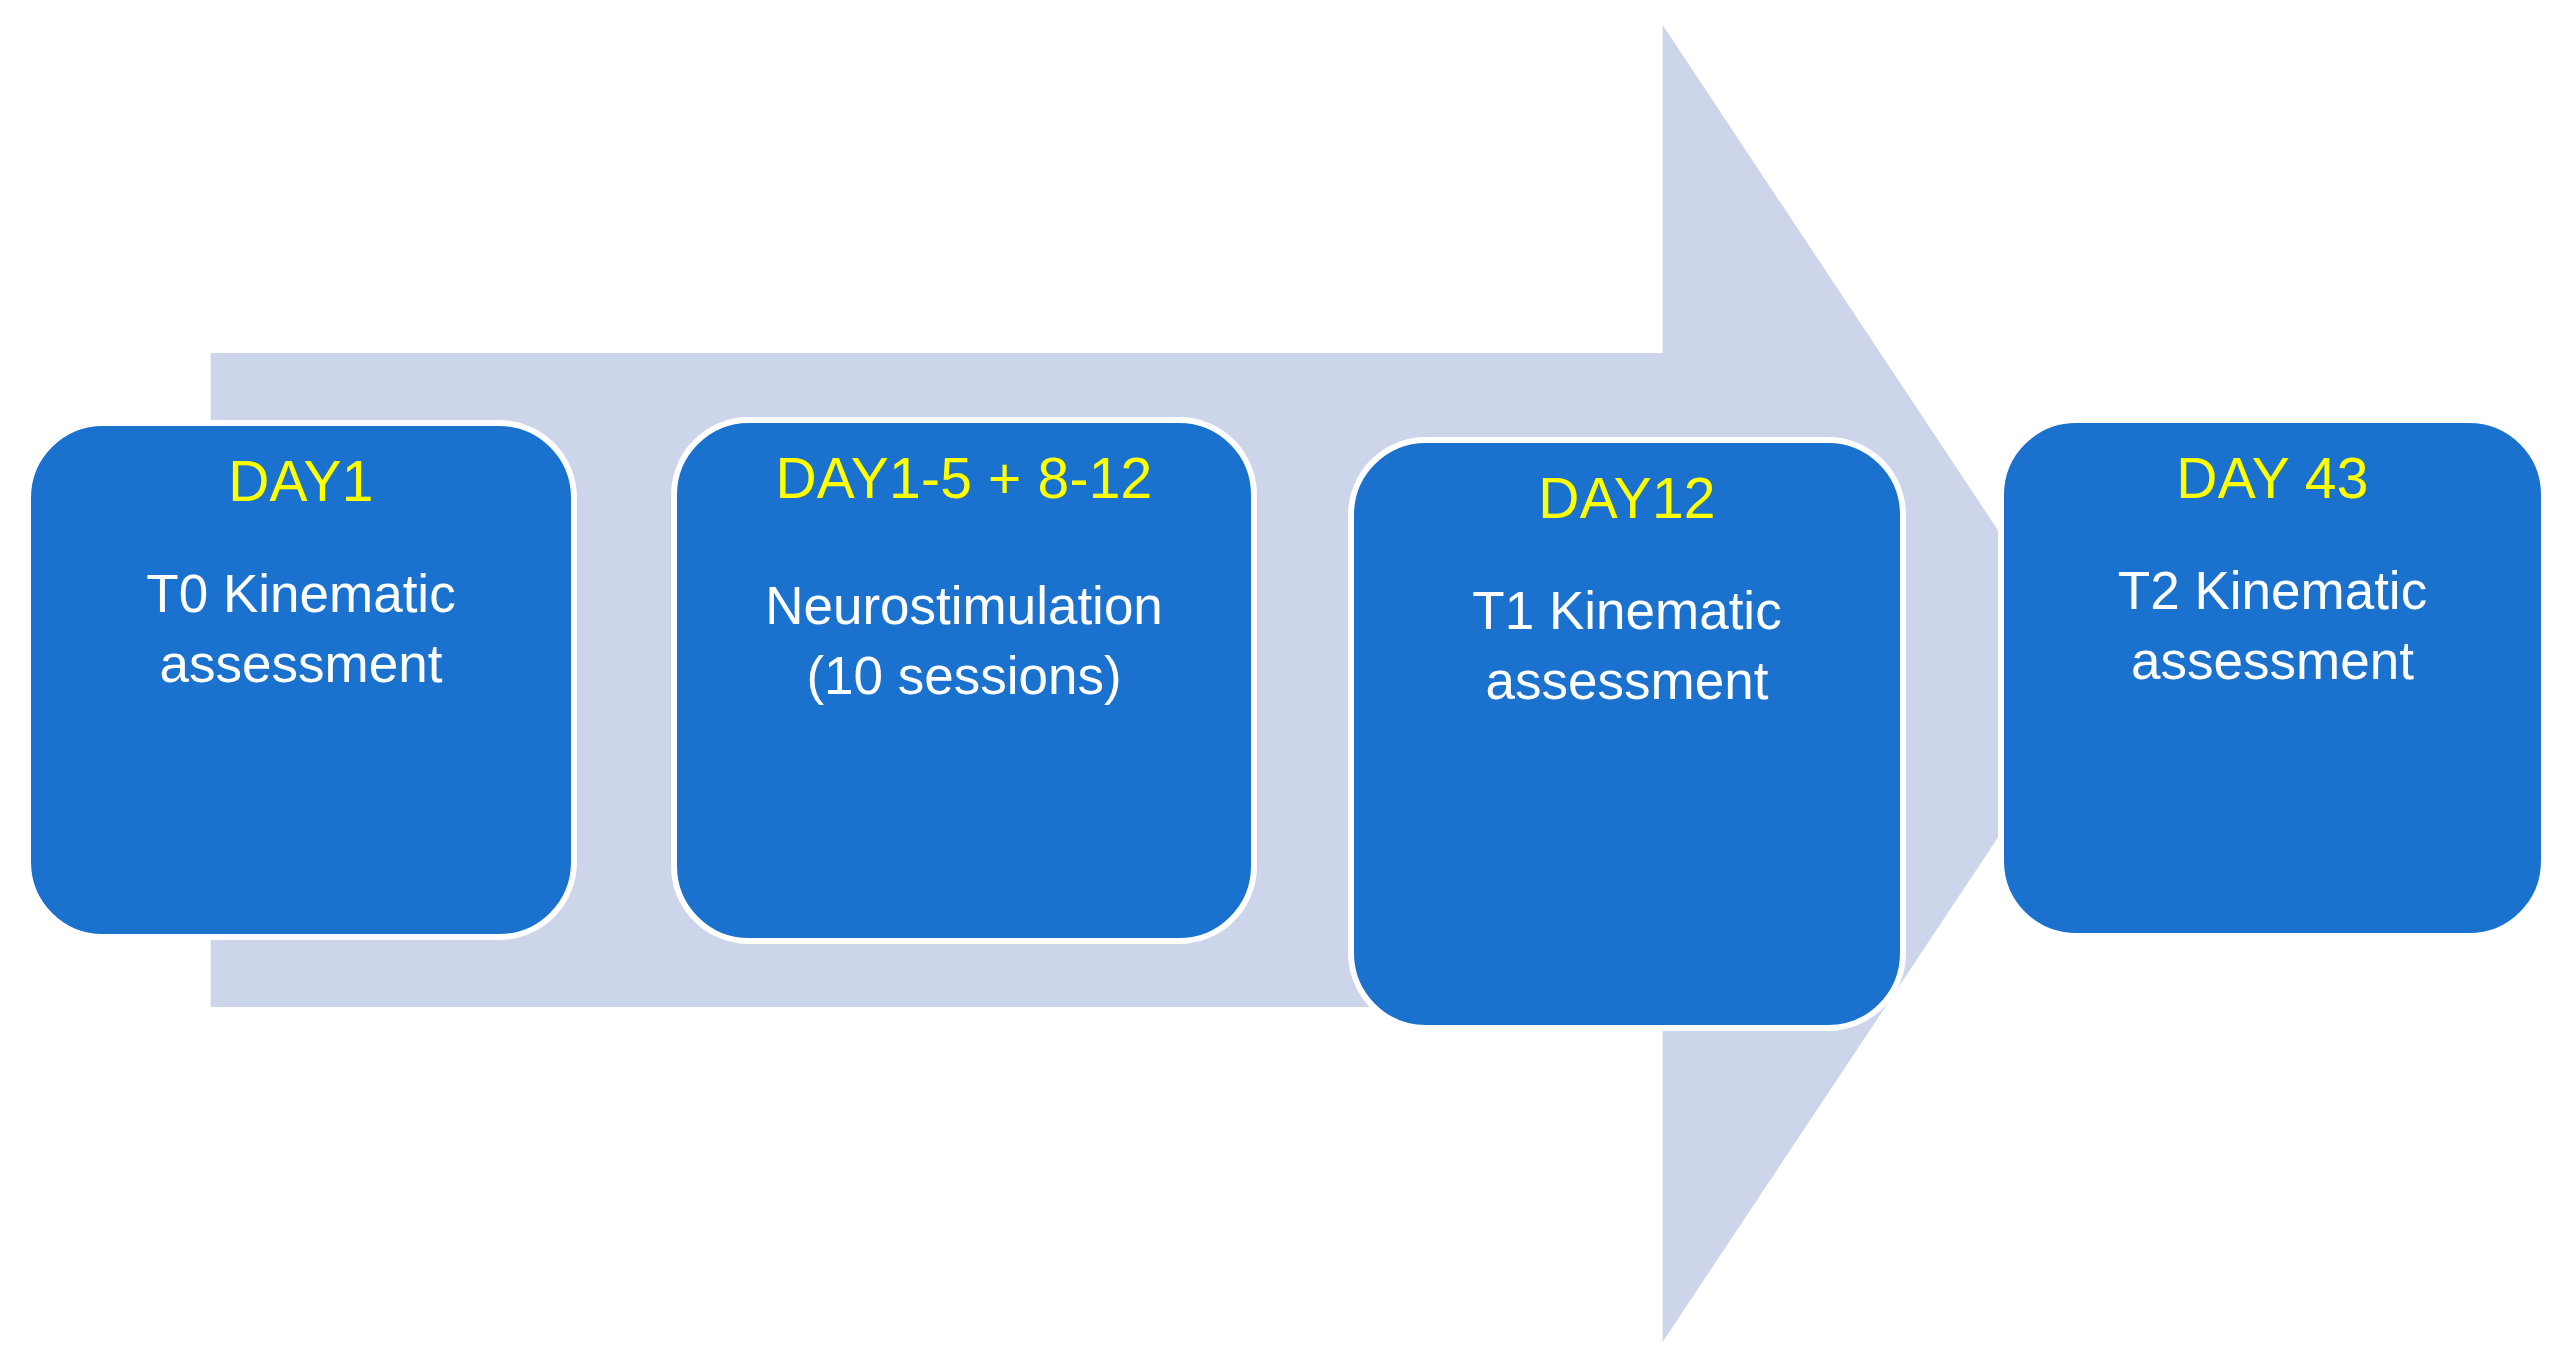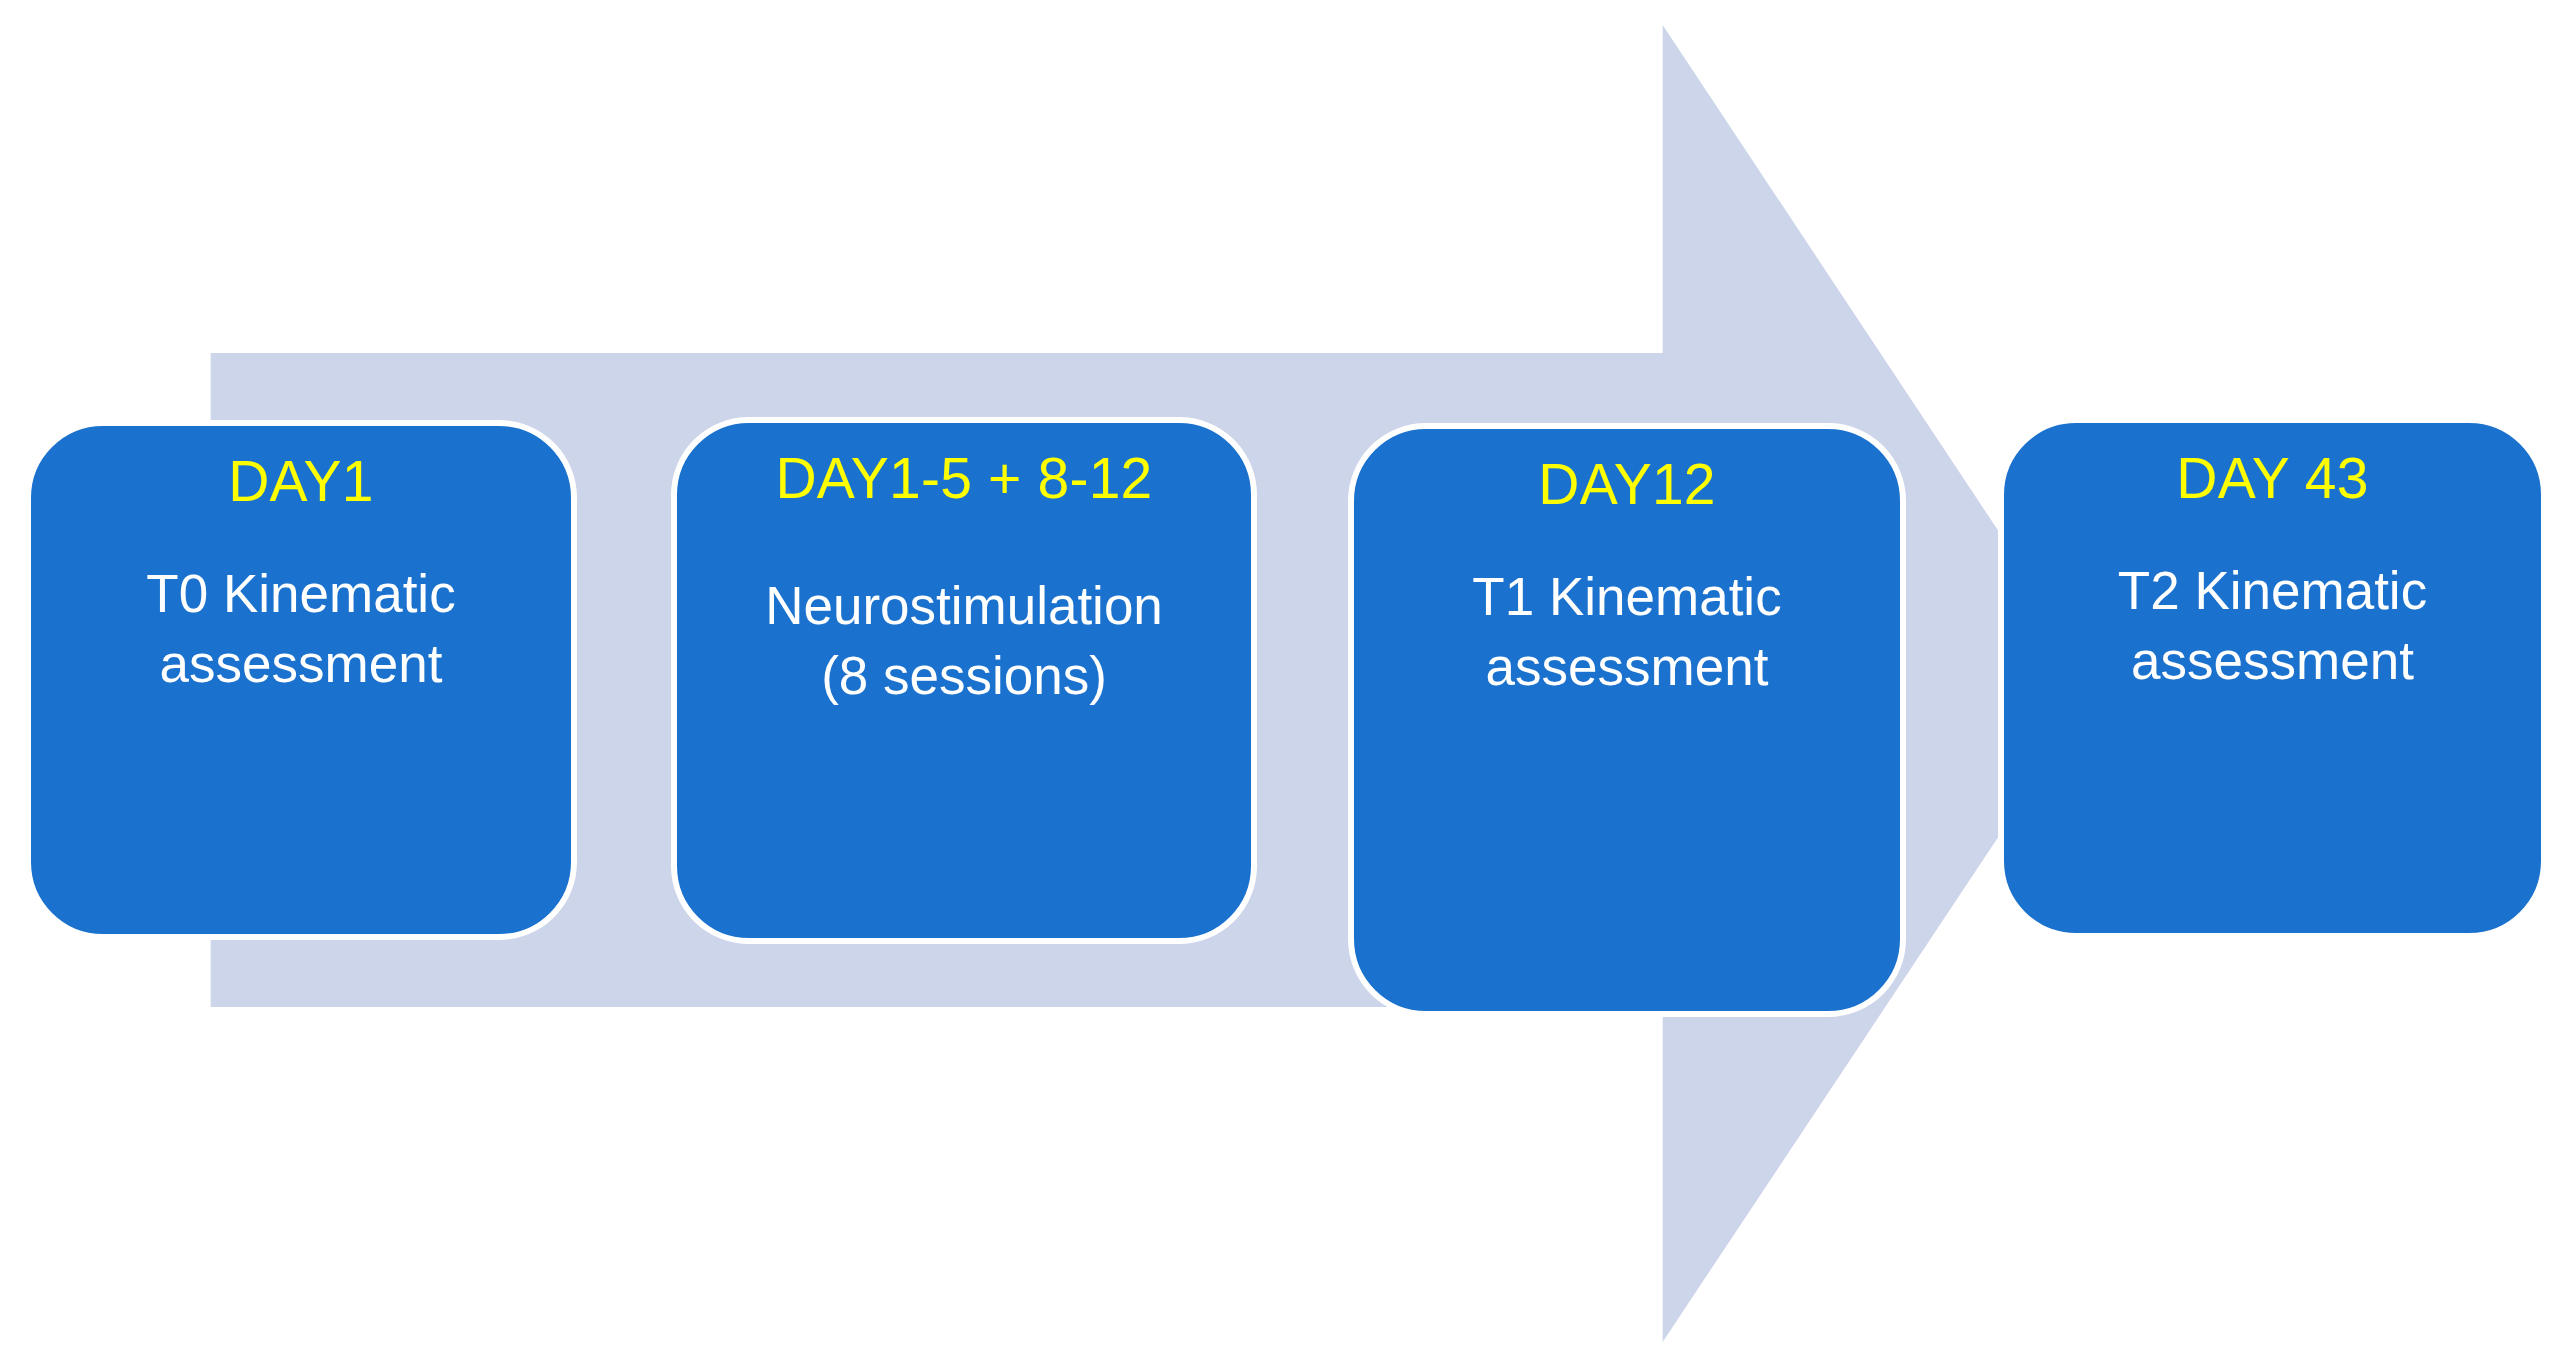--- a/index.html
+++ b/index.html
@@ -62,21 +62,21 @@
     padding: 0 18px;
   }
   .stage-desc .ln {
     display: block;
     white-space: nowrap;
   }
 
   
   #box-1 { left: 25px;   top: 420px; width: 552px; height: 520px; }
   #box-2 { left: 671px;  top: 417px; width: 586px; height: 527px; gap: 15px; }
-  #box-3 { left: 1348px; top: 423px; width: 558px; height: 594px; }
+  #box-3 { left: 1348px; top: 437px; width: 558px; height: 594px; }
   #box-4 { left: 1998px; top: 417px; width: 549px; height: 522px; }
 </style>
 </head>
 <body>
 
 <div id="canvas">
 
   <svg id="arrow-layer" viewBox="0 0 2592 1375" xmlns="http://www.w3.org/2000/svg">
     <polygon points="212,355 1673,355 1673,25 2113,688 1673,1350 1673,1013 212,1013" fill="#CDD5EA"></polygon>
   </svg>
@@ -86,21 +86,21 @@
     <div class="stage-desc">
       <span class="ln">T0 Kinematic</span>
       <span class="ln">assessment</span>
     </div>
   </div>
 
   <div class="stage-box" id="box-2">
     <div class="stage-day">DAY1-5 + 8-12</div>
     <div class="stage-desc">
       <span class="ln">Neurostimulation</span>
-      <span class="ln">(8 sessions)</span>
+      <span class="ln">(10 sessions)</span>
     </div>
   </div>
 
   <div class="stage-box" id="box-3">
     <div class="stage-day">DAY12</div>
     <div class="stage-desc">
       <span class="ln">T1 Kinematic</span>
       <span class="ln">assessment</span>
     </div>
   </div>

